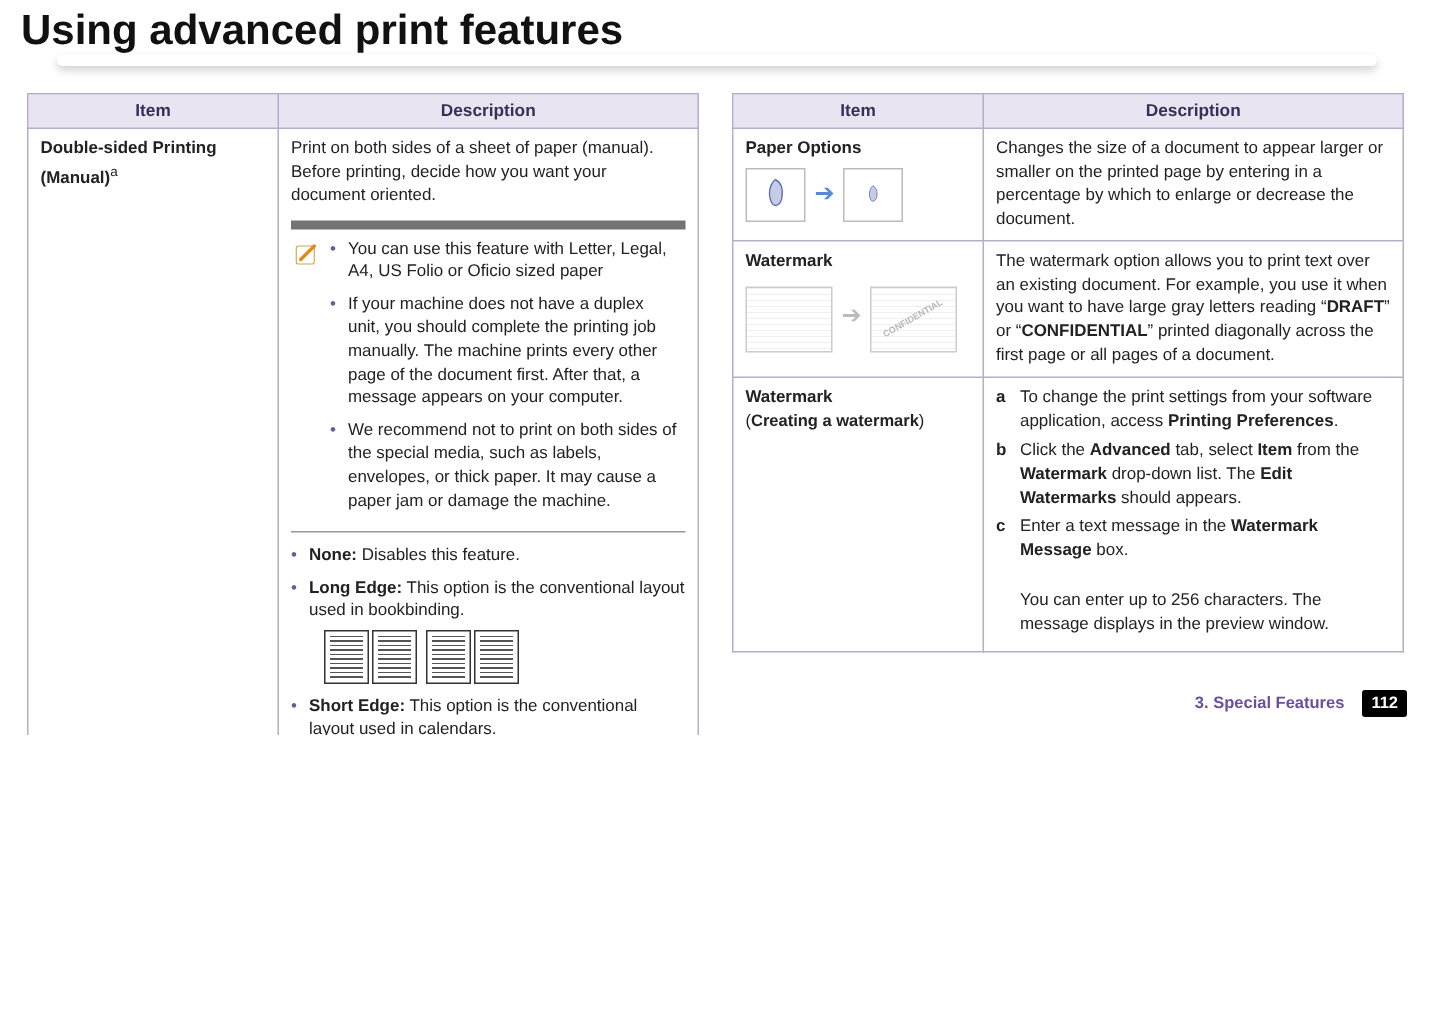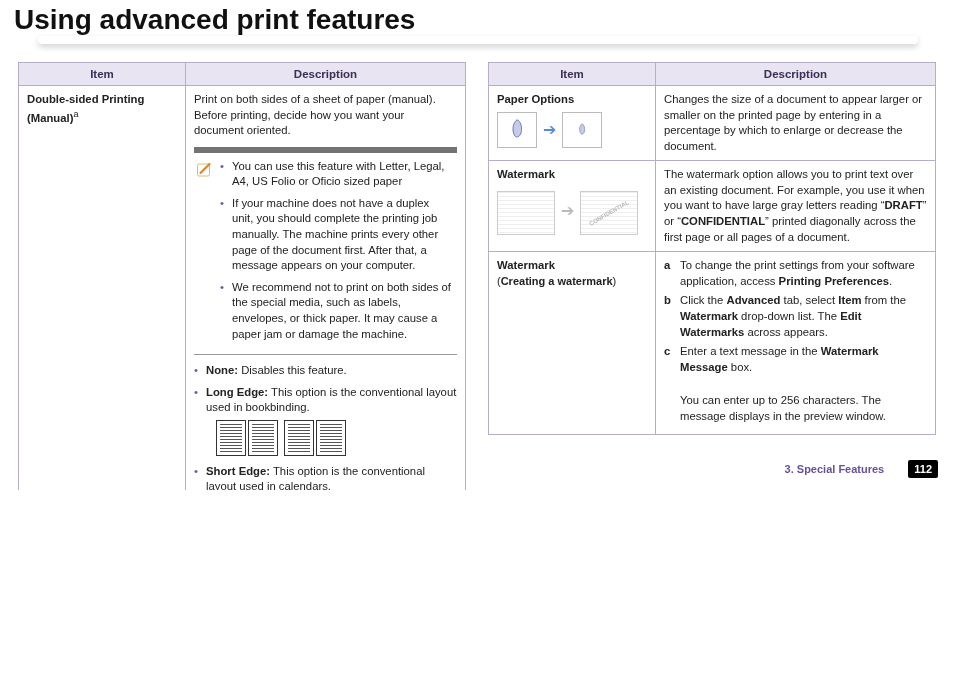--- a/index.html
+++ b/index.html
@@ -28,21 +28,21 @@
   .illus{display:flex;gap:6px;margin:4px 0 2px 10px;}
   .doc-ic{width:28px;height:34px;border:1px solid #333;position:relative;background:#fff;}
   .doc-ic::after{content:"";position:absolute;inset:3px;background:repeating-linear-gradient(#555 0,#555 1px,#0000 1px,#0000 3px);}
   .doc-pair{display:flex;gap:2px;}
   .arrow{align-self:center;color:#5a8ad6;font-size:16px;}
   .blob{width:38px;height:34px;border:1px solid #bbb;display:flex;align-items:center;justify-content:center;}
   .blob svg{width:18px;height:24px;}
   .wm-thumb{width:56px;height:42px;border:1px solid #ccc;background:repeating-linear-gradient(#efefef 0,#efefef 1px,#fff 1px,#fff 4px);margin-top:4px;}
   .wm-thumb.diag{position:relative;}
   .wm-thumb.diag::after{content:attr(data-wm);position:absolute;inset:0;display:flex;align-items:center;justify-content:center;transform:rotate(-30deg);font-size:6px;color:#b6b6b6;font-weight:700;}
-  .footer{position:absolute;right:16px;bottom:12px;display:flex;align-items:center;gap:24px;font-size:11px;}
+  .footer{position:absolute;right:16px;bottom:12px;display:flex;align-items:center;gap:12px;font-size:11px;}
   .foot-label{color:#6a4f9b;font-weight:700;}
   .pg{background:#000000;color:#fff;font-weight:700;padding:3px 6px;border-radius:2px;}
   .sup{vertical-align:super;font-size:9px;}
   .sub-label{font-size:11px;}
 </style>
 </head>
 <body>
 <div class="page">
 
 <div class="title-wrap">
@@ -161,21 +161,21 @@
         <td class="cell-item">
           <b>Watermark</b><br>
           <span class="sub-label">(<b style="font-weight:700">Creating a watermark</b>)</span>
         </td>
         <td>
           <ol class="letters">
             <li>
               <span>To change the print settings from your software application, access </span><b>Printing Preferences</b><span>.</span>
             </li>
             <li>
-              <span>Click the </span><b>Advanced</b><span> tab, select </span><b>Item</b><span> from the </span><b>Watermark</b><span> drop-down list. The </span><b>Edit Watermarks</b><span> across appears.</span>
+              <span>Click the </span><b>Advanced</b><span> tab, select </span><b>Item</b><span> from the </span><b>Watermark</b><span> drop-down list. The </span><b>Edit Watermarks</b><span> should appears.</span>
             </li>
             <li>
               <span>Enter a text message in the </span><b>Watermark Message</b><span> box.</span>
               <div style="margin-top:18px;">You can enter up to 256 characters. The message displays in the preview window.</div>
             </li>
           </ol>
         </td>
       </tr>
     </tbody>
         </table>

